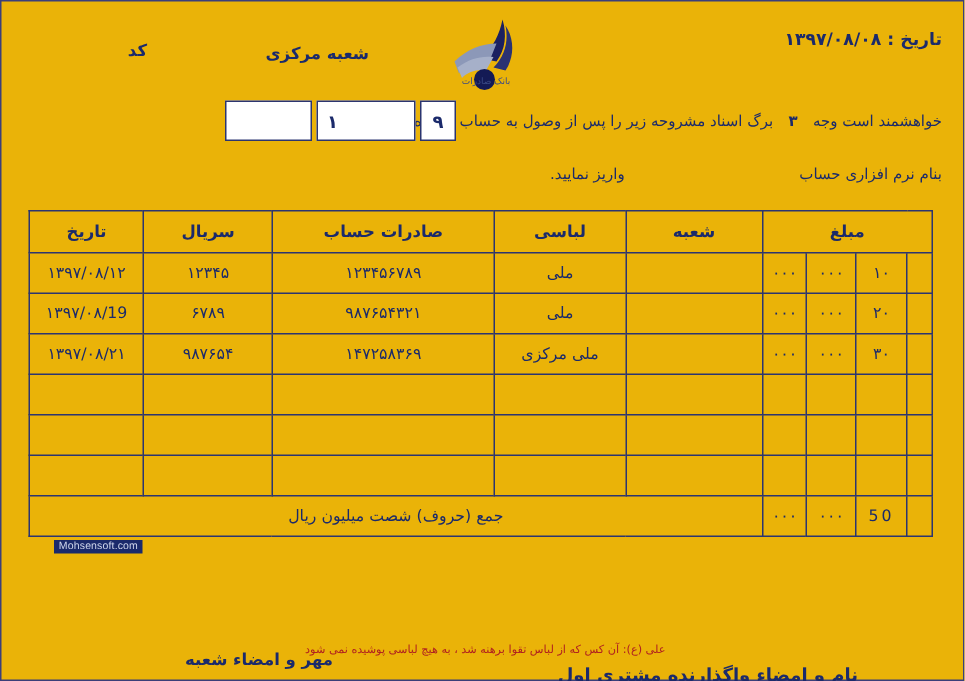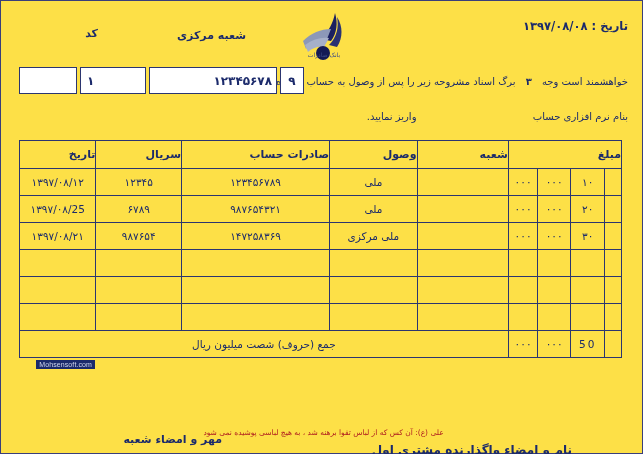--- a/index.html
+++ b/index.html
@@ -7,21 +7,21 @@
     width:643px;height:454px;
     background:#ffffff;
     font-family:"DejaVu Sans","Liberation Sans",sans-serif;
     overflow:hidden;
   }
   #form{
     position:relative;
     width:643px;height:454px;
     box-sizing:border-box;
     border:1px solid #3a3f7a;
-    background:#fde047;
+    background:#eab308;
     direction:rtl;
   }
   
   .hdr{position:absolute;top:0;left:0;right:0;height:132px;}
   .date{
     position:absolute;top:18px;right:14px;
     font-size:11.5px;font-weight:bold;color:#1b2a6b;
     letter-spacing:.4px;white-space:nowrap;
   }
   .branch-lbl{
@@ -85,21 +85,20 @@
     border:1px solid #2b3570;
     padding:0;margin:0;
     font-weight:normal;
     color:#1b2a6b;
     text-align:center;
     vertical-align:middle;
   }
   .tbl thead th{
     height:27px;font-size:11px;font-weight:bold;
     letter-spacing:.2px;
-    text-align:right;
   }
   .tbl tbody td{height:26px;font-size:10.5px;}
   .col-date{width:76px;}
   .col-serial{width:86px;}
   .col-acct{width:150px;}
   .col-bank{width:88px;}
   .col-branch{width:92px;}
   .amt-a{width:16px;}
   .amt-b{width:34px;}
   .amt-c{width:32px;}
@@ -166,44 +165,41 @@
     <div class="ins1">
       <span>خواهشمند است وجه</span>
       <span class="cnt">۳</span>
       <span>برگ اسناد مشروحه زیر را پس از وصول به حساب شماره</span>
     </div>
 
     <div class="acct">
       <div class="cell c1">
         <span class="digit one">۹</span>
       </div>
-      <div class="cell c8">
-        <span class="digit">۱۲۳۴۵۶۷۸</span>
-      </div>
       <div class="cell c2">
         <span class="digit one">۱</span>
       </div>
       <div class="cell c3">
         <span class="digit one"></span>
       </div>
     </div>
 
     <div class="ins2">
       <span>بنام نرم افزاری حساب</span>
       <span class="sp"></span>
       <span>واریز نمایید.</span>
     </div>
   </div>
 
   <table class="tbl">
     <thead>
       <tr>
         <th colspan="4" class="amt-head">مبلغ</th>
         <th class="col-branch">شعبه</th>
-        <th class="col-bank">وصول</th>
+        <th class="col-bank">لباسی</th>
         <th class="col-acct">صادرات حساب</th>
         <th class="col-serial">سریال</th>
         <th class="col-date">تاریخ</th>
       </tr>
     </thead>
     <tbody>
       <tr>
         <td class="amt-a amt-cell"></td>
         <td class="amt-b amt-cell amt-first">۱۰</td>
         <td class="amt-c amt-cell">۰۰۰</td>
@@ -216,21 +212,21 @@
       </tr>
       <tr>
         <td class="amt-a amt-cell"></td>
         <td class="amt-b amt-cell amt-first">۲۰</td>
         <td class="amt-c amt-cell">۰۰۰</td>
         <td class="amt-d amt-cell">۰۰۰</td>
         <td class="col-branch"></td>
         <td class="col-bank">ملی</td>
         <td class="col-acct">۹۸۷۶۵۴۳۲۱</td>
         <td class="col-serial">۶۷۸۹</td>
-        <td class="col-date">۱۳۹۷/۰۸/25</td>
+        <td class="col-date">۱۳۹۷/۰۸/19</td>
       </tr>
       <tr>
         <td class="amt-a amt-cell"></td>
         <td class="amt-b amt-cell amt-first">۳۰</td>
         <td class="amt-c amt-cell">۰۰۰</td>
         <td class="amt-d amt-cell">۰۰۰</td>
         <td class="col-branch"></td>
         <td class="col-bank">ملی مرکزی</td>
         <td class="col-acct">۱۴۷۲۵۸۳۶۹</td>
         <td class="col-serial">۹۸۷۶۵۴</td>

